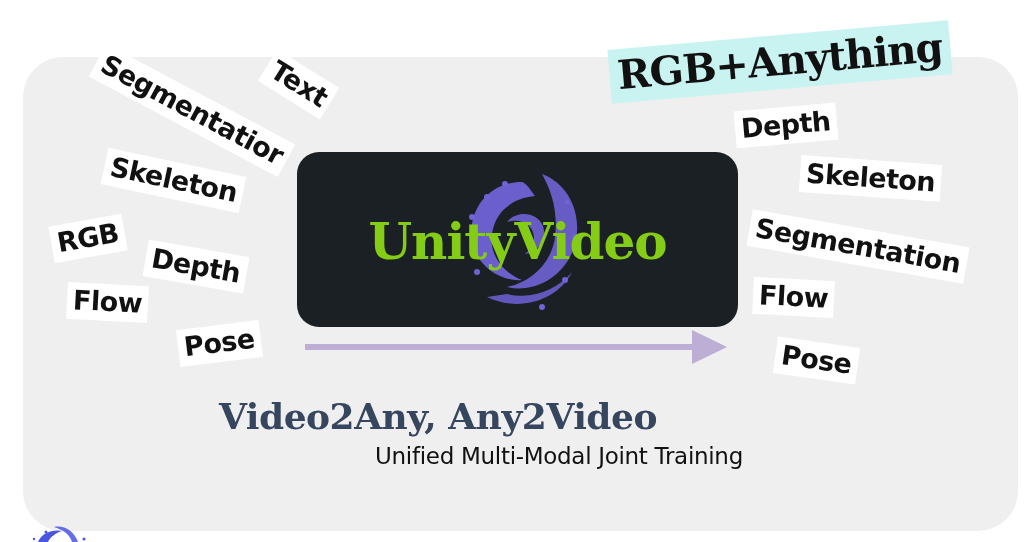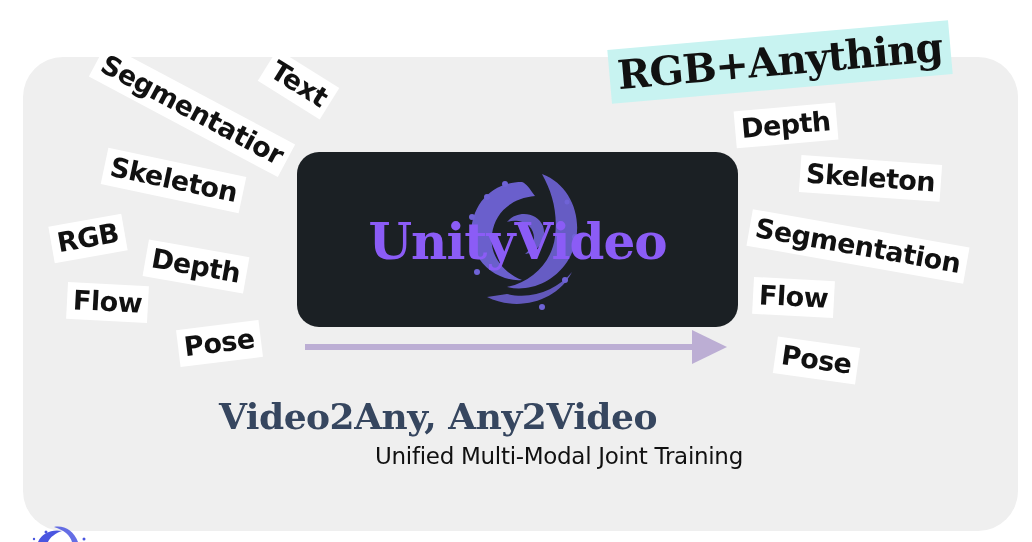--- a/index.html
+++ b/index.html
@@ -31,21 +31,21 @@
       padding: 6px 8px 8px 8px;
       letter-spacing: -1px;
     }
     .hub {
       position: absolute; left: 297px; top: 152px; width: 441px; height: 175px;
       background: #1b2024; border-radius: 22px; overflow: hidden;
     }
     .hub svg.swirl { position: absolute; left: 150px; top: 10px; }
     .hub-title {
       position: absolute; left: 0; right: 0; top: 60px; text-align: center;
-      color: #8b5cf6; font-family: "DejaVu Serif", "Liberation Serif", serif;
+      color: #84cc16; font-family: "DejaVu Serif", "Liberation Serif", serif;
       font-size: 50px; font-weight: bold; letter-spacing: -1px;
     }
     .arrow { position: absolute; left: 303px; top: 329px; }
     .subtitle-main {
       position: absolute; left: 0; width: 876px; top: 395px; text-align: center;
       color: #36465f; font-family: "DejaVu Serif", "Liberation Serif", serif;
       font-weight: bold; font-size: 36px; letter-spacing: -0.5px;
     }
     .subtitle-sub {
       position: absolute; left: 0; width: 1032px; top: 443px; text-align: center;

